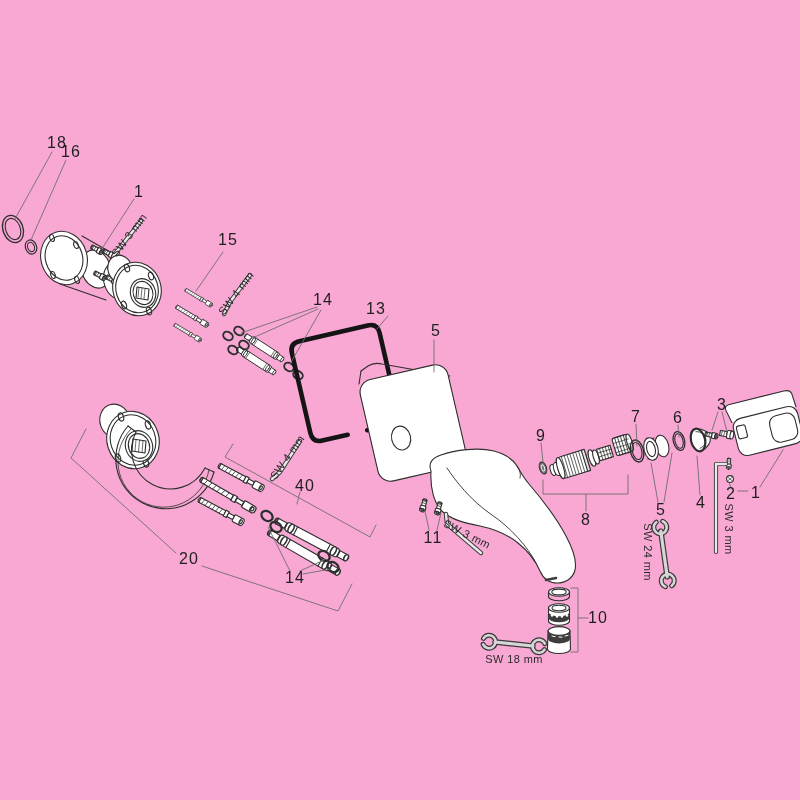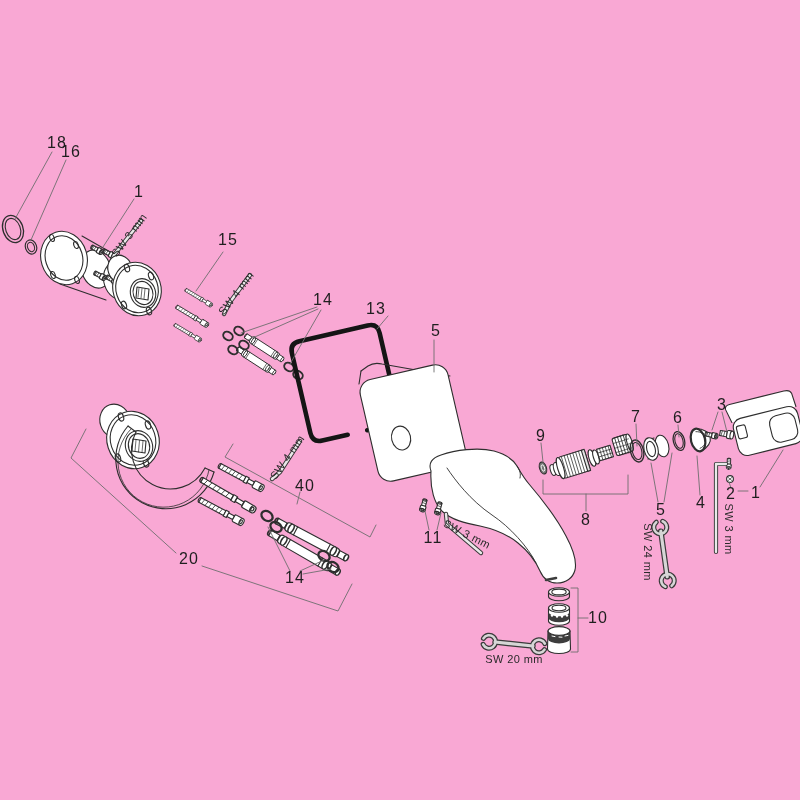--- a/index.html
+++ b/index.html
@@ -373,15 +373,15 @@
   <div class="lbl num" style="left:305px;top:486px">40</div>
   <div class="lbl num" style="left:189px;top:559px">20</div>
   <div class="lbl num" style="left:295px;top:578px">14</div>
 
   <div class="lbl sw" style="left:129px;top:235px;--r:-53deg">SW 3 mm</div>
   <div class="lbl sw" style="left:236px;top:293px;--r:-53deg">SW 4 mm</div>
   <div class="lbl sw" style="left:287px;top:457px;--r:-55deg">SW 4 mm</div>
   <div class="lbl sw" style="left:467px;top:534px;--r:27deg">SW 3 mm</div>
   <div class="lbl sw" style="left:729px;top:529px;--r:90deg">SW 3 mm</div>
   <div class="lbl sw" style="left:648px;top:552px;--r:90deg">SW 24 mm</div>
-  <div class="lbl sw" style="left:514px;top:659px">SW 20 mm</div>
+  <div class="lbl sw" style="left:514px;top:659px">SW 18 mm</div>
 
 </div>
 
 </body></html>

